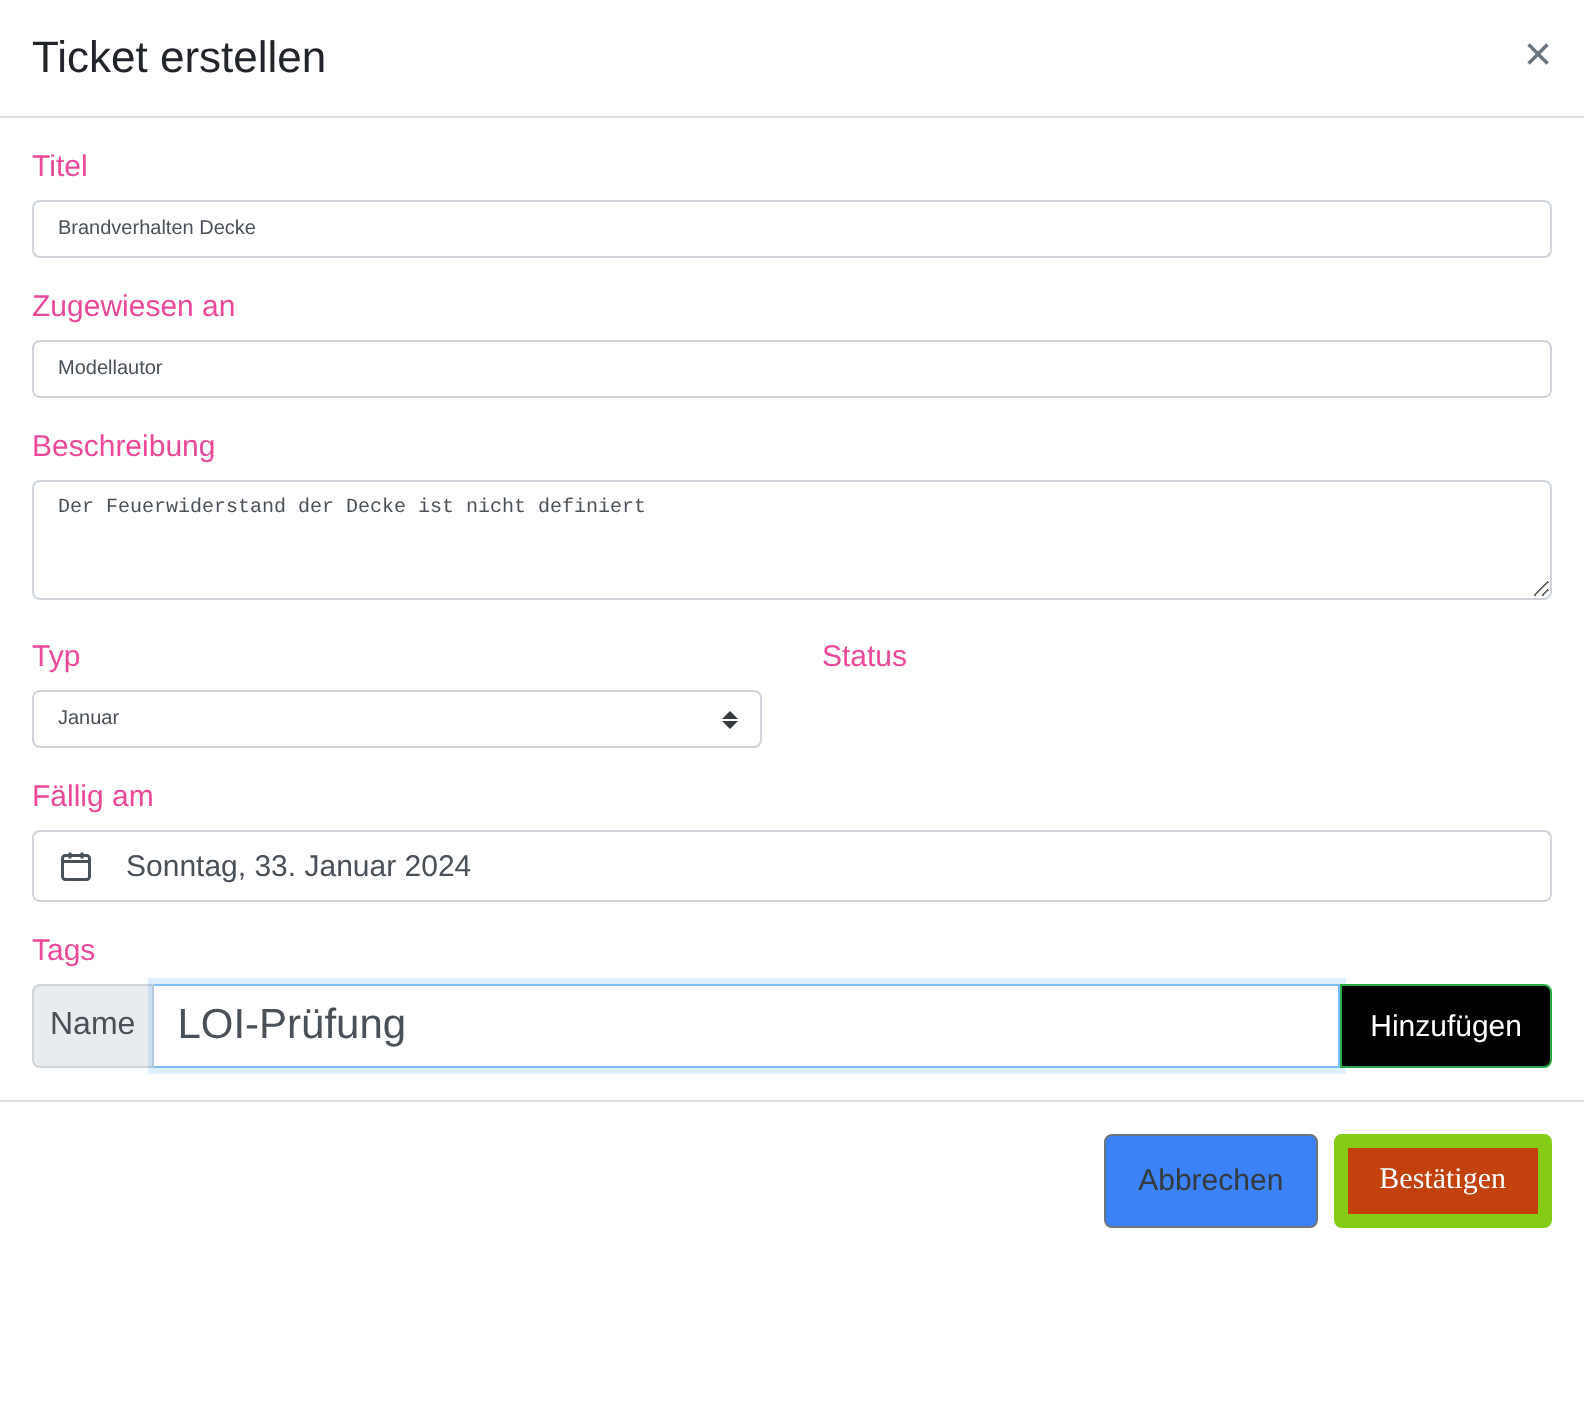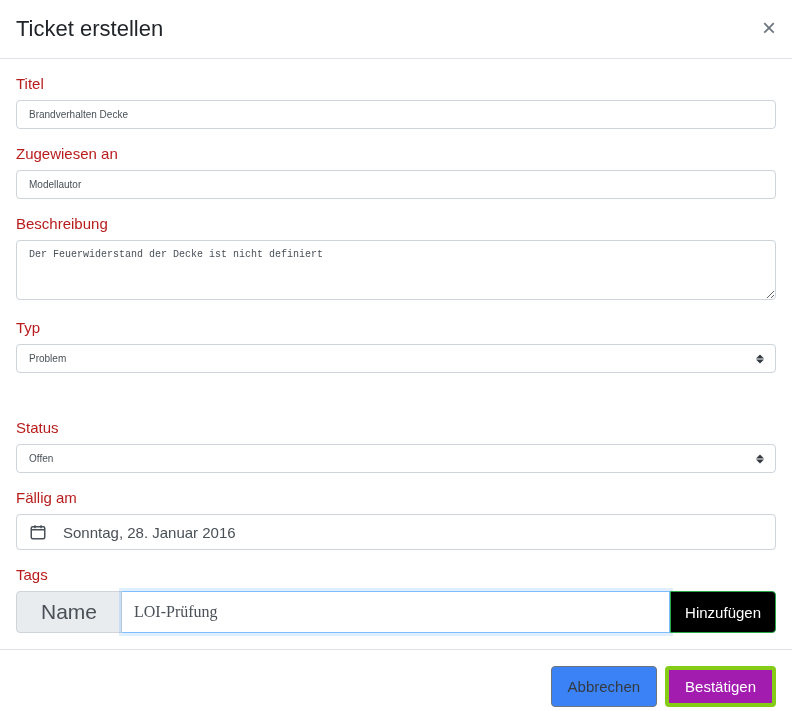--- a/index.html
+++ b/index.html
@@ -37,41 +37,40 @@
     .modal-body {
       padding: 16px;
     }
     .form-group {
       margin-bottom: 16px;
     }
     .form-label {
       display: block;
       margin-bottom: 8px;
       font-size: 15px;
-      color: #b91c1c;
+      color: #ec4899;
     }
     .form-control {
       width: 100%;
       padding: 8px 12px;
       font-size: 10px;
       color: #495057;
       background: #fff;
       border: 1px solid #ced4da;
       border-radius: 4px;
       font-family: inherit;
     }
     textarea.form-control {
       resize: both;
       min-height: 60px;
       font-family: Liberation Mono, monospace;
     }
     .form-row {
       display: flex;
       gap: 30px;
-      flex-direction: column;
     }
     .form-col {
       flex: 1;
     }
     .select-wrapper {
       position: relative;
     }
     .select-wrapper .form-control {
       appearance: none;
       padding-right: 30px;
@@ -114,35 +113,35 @@
       color: #495057;
       font-size: 15px;
     }
     .tags-row {
       display: flex;
       align-items: stretch;
     }
     .name-label-box {
       background: #e9ecef;
       border: 1px solid #ced4da;
-      padding: 8px 24px;
+      padding: 8px 8px;
       border-radius: 4px 0 0 4px;
       color: #495057;
-      font-size: 21px;
+      font-size: 16px;
       display: flex;
       align-items: center;
     }
     .tags-input {
       flex: 1;
       border: 1px solid #80bdff;
       border-left: none;
       padding: 8px 12px;
-      font-size: 16px;
-      color: #495057;
-      font-family: Liberation Serif, serif;
+      font-size: 21px;
+      color: #495057;
+      font-family: Liberation Sans, sans-serif;
       outline: none;
       box-shadow: 0 0 0 3px rgba(0,123,255,0.12);
       border-radius: 0;
     }
     .add-btn {
       background: #000000;
       color: #fff;
       border: 1px solid #28a745;
       padding: 8px 14px;
       font-size: 15px;
@@ -163,23 +162,24 @@
       border-radius: 4px;
       cursor: pointer;
       font-family: inherit;
     }
     .btn-outline {
       background: #3b82f6;
       color: #343a40;
       border: 1px solid #6c757d;
     }
     .btn-dark {
-      background: #a21caf;
+      background: #c2410c;
       color: #fff;
-      border: 4px solid #84cc16;
+      border: 7px solid #84cc16;
+      font-family: Liberation Serif, serif;
     }
   </style>
 </head>
 <body>
 
 <div class="modal-header">
   <h2 class="modal-title">Ticket erstellen</h2>
   <button class="close-btn">
     <span>×</span>
   </button>
@@ -199,51 +199,44 @@
 
   <div class="form-group">
     <label class="form-label">Beschreibung</label>
     <textarea class="form-control" style="">Der Feuerwiderstand der Decke ist nicht definiert</textarea>
   </div>
 
   <div class="form-row">
     <div class="form-col form-group">
       <label class="form-label">Typ</label>
       <div class="select-wrapper">
-        <div class="form-control">Problem</div>
+        <div class="form-control">Januar</div>
         <div class="select-caret">
           <div class="caret-up"></div>
           <div class="caret-down"></div>
         </div>
       </div>
     </div>
     <div class="form-col form-group">
       <label class="form-label">Status</label>
-      <div class="select-wrapper">
-        <div class="form-control">Offen</div>
-        <div class="select-caret">
-          <div class="caret-up"></div>
-          <div class="caret-down"></div>
-        </div>
-      </div>
     </div>
   </div>
 
   <div class="form-group">
     <label class="form-label">Fällig am</label>
     <div class="date-input-wrapper">
       <span class="calendar-icon">
         <svg width="18" height="18" viewBox="0 0 24 24" fill="none" stroke="#495057" stroke-width="2">
           <rect x="3" y="5" width="18" height="16" rx="2"></rect>
           <line x1="3" y1="9" x2="21" y2="9"></line>
           <line x1="8" y1="3" x2="8" y2="7"></line>
           <line x1="16" y1="3" x2="16" y2="7"></line>
         </svg>
       </span>
-      <span class="date-text">Sonntag, 28. Januar 2016</span>
+      <span class="date-text">Sonntag, 33. Januar 2024</span>
     </div>
   </div>
 
   <div class="form-group" style="margin-bottom:0;">
     <label class="form-label">Tags</label>
     <div class="tags-row">
       <div class="name-label-box">Name</div>
       <input type="text" class="tags-input" value="LOI-Prüfung" style="">
       <button class="add-btn">Hinzufügen</button>
     </div>

